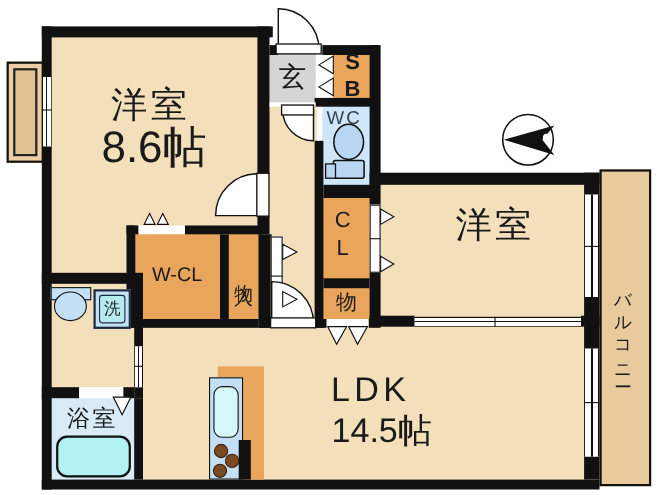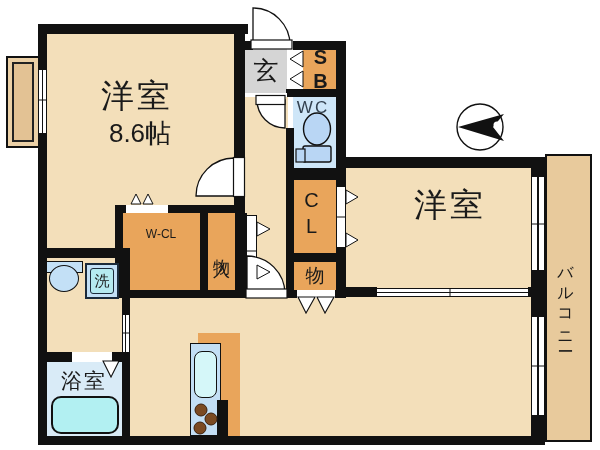--- a/index.html
+++ b/index.html
@@ -145,26 +145,28 @@
     <circle cx="200" cy="428" r="6" fill="#7B4A22" stroke="#3c200c" stroke-width="1"></circle>
 
     <g>
       <circle cx="480" cy="127" r="23" fill="#fff" stroke="#111" stroke-width="1.4"></circle>
       <polygon points="458,127 504,114 493,127 504,141" fill="#111"></polygon>
       <circle cx="497" cy="125" r="3.5" fill="#fff"></circle>
     </g>
   </svg>
 
   <span class="lbl" style="left:137px;top:96px;font-size:33px;letter-spacing:3px">洋室</span>
-  <span class="lbl" style="left:140px;top:134px;font-size:26px">8.6帖</span>
+  <span class="lbl" style="left:140px;top:134px;font-size:40px">8.6帖</span>
   <span class="lbl" style="left:450px;top:205px;font-size:33px;letter-spacing:3px">洋室</span>
+  <span class="lbl" style="left:337px;top:355px;font-size:31px;letter-spacing:4px">LDK</span>
+  <span class="lbl" style="left:347px;top:392px;font-size:31px">14.5帖</span>
   <span class="lbl" style="left:266px;top:70px;font-size:25px">玄</span>
   <span class="lbl vert" style="left:320px;top:70px;font-size:20px;font-weight:bold;letter-spacing:2px">SB</span>
   <span class="lbl" style="left:313px;top:108px;font-size:17px;letter-spacing:2px;color:#33414f">WC</span>
   <span class="lbl vert" style="left:311px;top:215px;font-size:20px;letter-spacing:4px">CL</span>
   <span class="lbl" style="left:315px;top:276px;font-size:19px">物</span>
-  <span class="lbl" style="left:161px;top:234px;font-size:12px">W-CL</span>
+  <span class="lbl" style="left:161px;top:250px;font-size:18px">W-CL</span>
   <span class="lbl vert" style="left:221px;top:247px;font-size:17px;letter-spacing:2px">物入</span>
   <span class="lbl vert" style="left:565px;top:301px;font-size:16px;letter-spacing:4px">バルコニー</span>
   <span class="lbl" style="left:84px;top:381px;font-size:21px;letter-spacing:2px">浴室</span>
   <span class="lbl" style="left:102px;top:281px;font-size:15px">洗</span>
 
 </div>
 
 </body></html>

